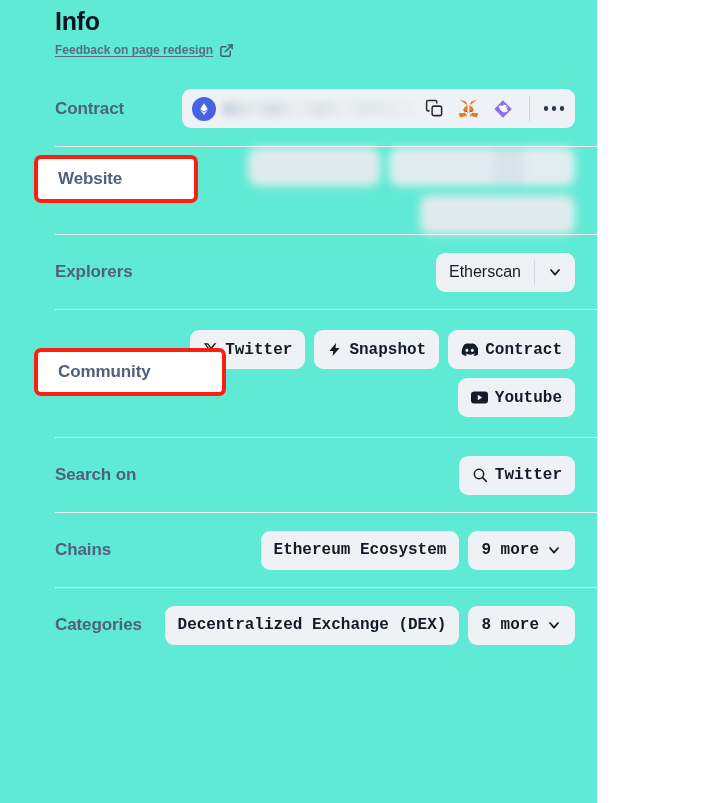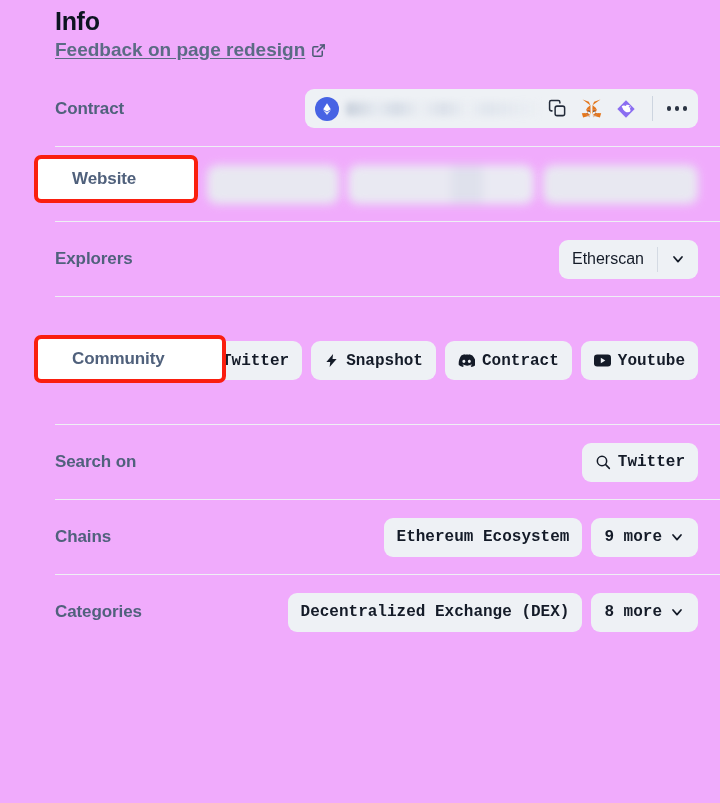--- a/index.html
+++ b/index.html
@@ -5,43 +5,43 @@
   * { box-sizing: border-box; }
   html, body {
     margin: 0; padding: 0;
     width: 720px; height: 803px;
     background: #ffffff;
     font-family: "Liberation Sans", sans-serif;
     -webkit-font-smoothing: antialiased;
   }
   .page {
     position: relative;
-    width: 720px; height: 803px;
-    background: #f0abfc;
+    width: 597px; height: 803px;
+    background: #5eead4;
     overflow: hidden;
   }
 
   
   .header { padding: 6px 0 0 55px; }
   .title {
     font-size: 25px;
     font-weight: 700;
     color: #0d1421;
     letter-spacing: -0.3px;
     line-height: 30px;
     margin: 0;
   }
   .feedback-row {
     display: flex;
     align-items: center;
     gap: 6px;
     margin-top: 5px;
   }
   .feedback-link {
-    font-size: 19px;
+    font-size: 12px;
     font-weight: 700;
     color: #5b6b84;
     text-decoration: underline;
     text-underline-offset: 2px;
     cursor: pointer;
     line-height: 18px;
   }
   .ext-icon { display: inline-flex; align-items: center; color: #4a5a73; }
 
   
@@ -179,21 +179,21 @@
     position: absolute;
     border: 4px solid #fa1f0f;
     border-radius: 7px;
     background: #ffffff;
     display: flex;
     align-items: center;
     padding-left: 20px;
     z-index: 3;
     pointer-events: none;
   }
-  .annot .row-label { position: static; margin-left: 14px; }
+  .annot .row-label { position: static; }
 
   svg { display: block; }
 </style>
 </head>
 <body>
 
 <div class="page">
 
   <div class="header">
     <div class="title">Info</div>

